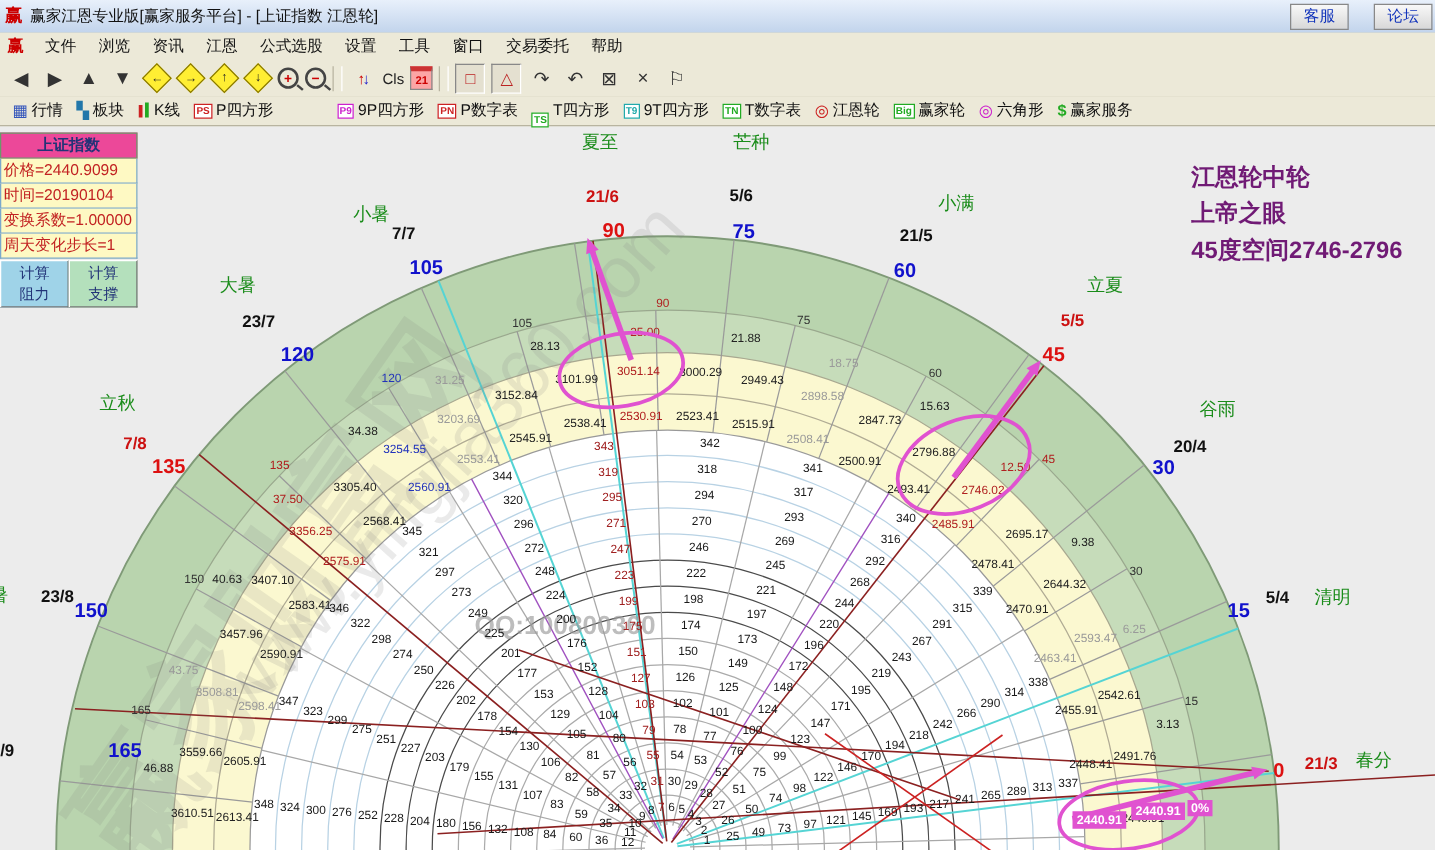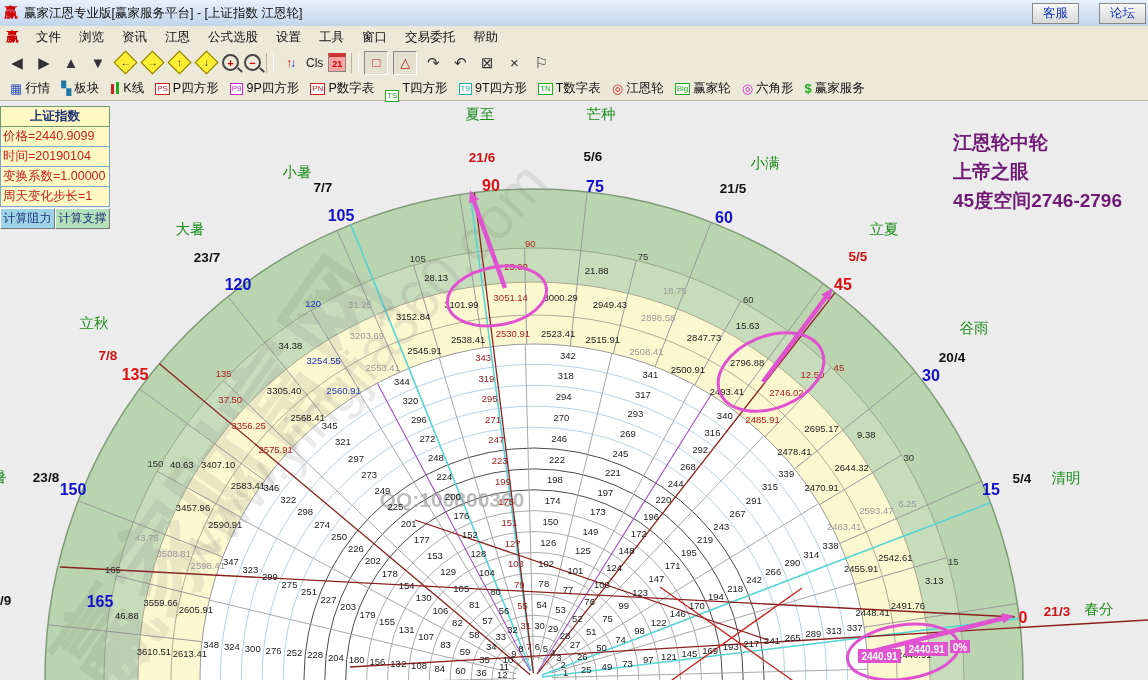--- a/index.html
+++ b/index.html
@@ -33,33 +33,33 @@
   .t2.cal{border:1px solid #888;background:#fca5a5;border-top:4px solid #cc3333;width:16px;height:14px;
     font-size:9px;color:#c00;font-weight:bold;}
   .t2.shape{color:#bb2222;border:1px solid;border-color:#888 #fff #fff #888;background:#e4e0d0;font-size:13px;}
   .t2.updown{font-size:12px;font-weight:bold;letter-spacing:-2px;}
   .t2.updown .u{color:#c00}.t2.updown .d{color:#22c}
   .toolbar3{position:absolute;left:0;top:77px;width:1148px;height:23px;z-index:5;
     background:#ece9d8;border-bottom:1px solid #b8b4a0;display:flex;align-items:center;gap:3px;
     padding-left:6px;font-size:12.5px;color:#111;}
   .t3{display:inline-flex;align-items:center;gap:3px;padding:1px 4px;}
   .t3 .bico{font-size:13px;font-weight:bold;}
-  .t3 .badge{font-size:8px;font-weight:normal;border:1px solid;padding:0 1px;line-height:10px;background:#fff;}
+  .t3 .badge{font-size:8px;font-weight:bold;border:1px solid;padding:0 1px;line-height:10px;background:#fff;}
   .t3 .candle{display:inline-block;position:relative;width:10px;height:14px;}
   .t3 .candle::before{content:"";position:absolute;left:1px;top:2px;width:3px;height:10px;background:#c22;}
   .t3 .candle::after{content:"";position:absolute;left:6px;top:0;width:3px;height:12px;background:#2a2;}
   
   .panel{position:absolute;left:0;top:106px;width:110px;z-index:4;font-size:12.5px;}
-  .panel .hd{background:#fef9c3;border:1px solid #6a9a6a;color:#223377;font-weight:bold;
+  .panel .hd{background:#ec4899;border:1px solid #6a9a6a;color:#223377;font-weight:bold;
     text-align:center;padding:1px 0;}
   .panel .row{background:#fef9c3;border:1px solid #7aa8cc;border-top:none;color:#c22222;
     padding:1px 2px;white-space:nowrap;overflow:hidden;}
   .panel .btns{display:flex;margin-top:1px;}
   .panel button{flex:1;font-size:12px;color:#223377;border:1px solid;border-color:#fff #777 #777 #fff;
-    padding:1px 0;font-family:inherit;}
+    padding:1px 12px;font-family:inherit;}
   .panel .b1{background:#9fd3e8;}
   .panel .b2{background:#b4e0bc;}
   
   .note{position:absolute;left:953px;top:128px;z-index:4;color:#701a75;
     font-size:19px;font-weight:bold;line-height:29px;white-space:nowrap;}
   svg{position:absolute;left:0;top:0;z-index:1;}
 </style>
 </head>
 <body>
 <div id="stage">
@@ -133,21 +133,21 @@
       </span>
       <span class="t3">
         <span class="candle"></span>
         <span>K线</span>
       </span>
       <span class="t3">
         <span class="badge" style="color: rgb(204, 34, 34); border-color: rgb(204, 34, 34);">PS</span>
         <span>P四方形</span>
       </span>
       <span class="t3">
-        <span class="badge" style="color: rgb(204, 34, 204); border-color: rgb(204, 34, 204);">P9</span>
+        <span class="badge" style="color: rgb(204, 34, 204); border-color: rgb(204, 34, 204); margin-left: 40px;">P9</span>
         <span>9P四方形</span>
       </span>
       <span class="t3">
         <span class="badge" style="color: rgb(204, 34, 34); border-color: rgb(204, 34, 34);">PN</span>
         <span>P数字表</span>
       </span>
       <span class="t3">
         <span class="badge" style="color: rgb(34, 170, 34); border-color: rgb(34, 170, 34); margin-top: 14px;">TS</span>
         <span>T四方形</span>
       </span>

